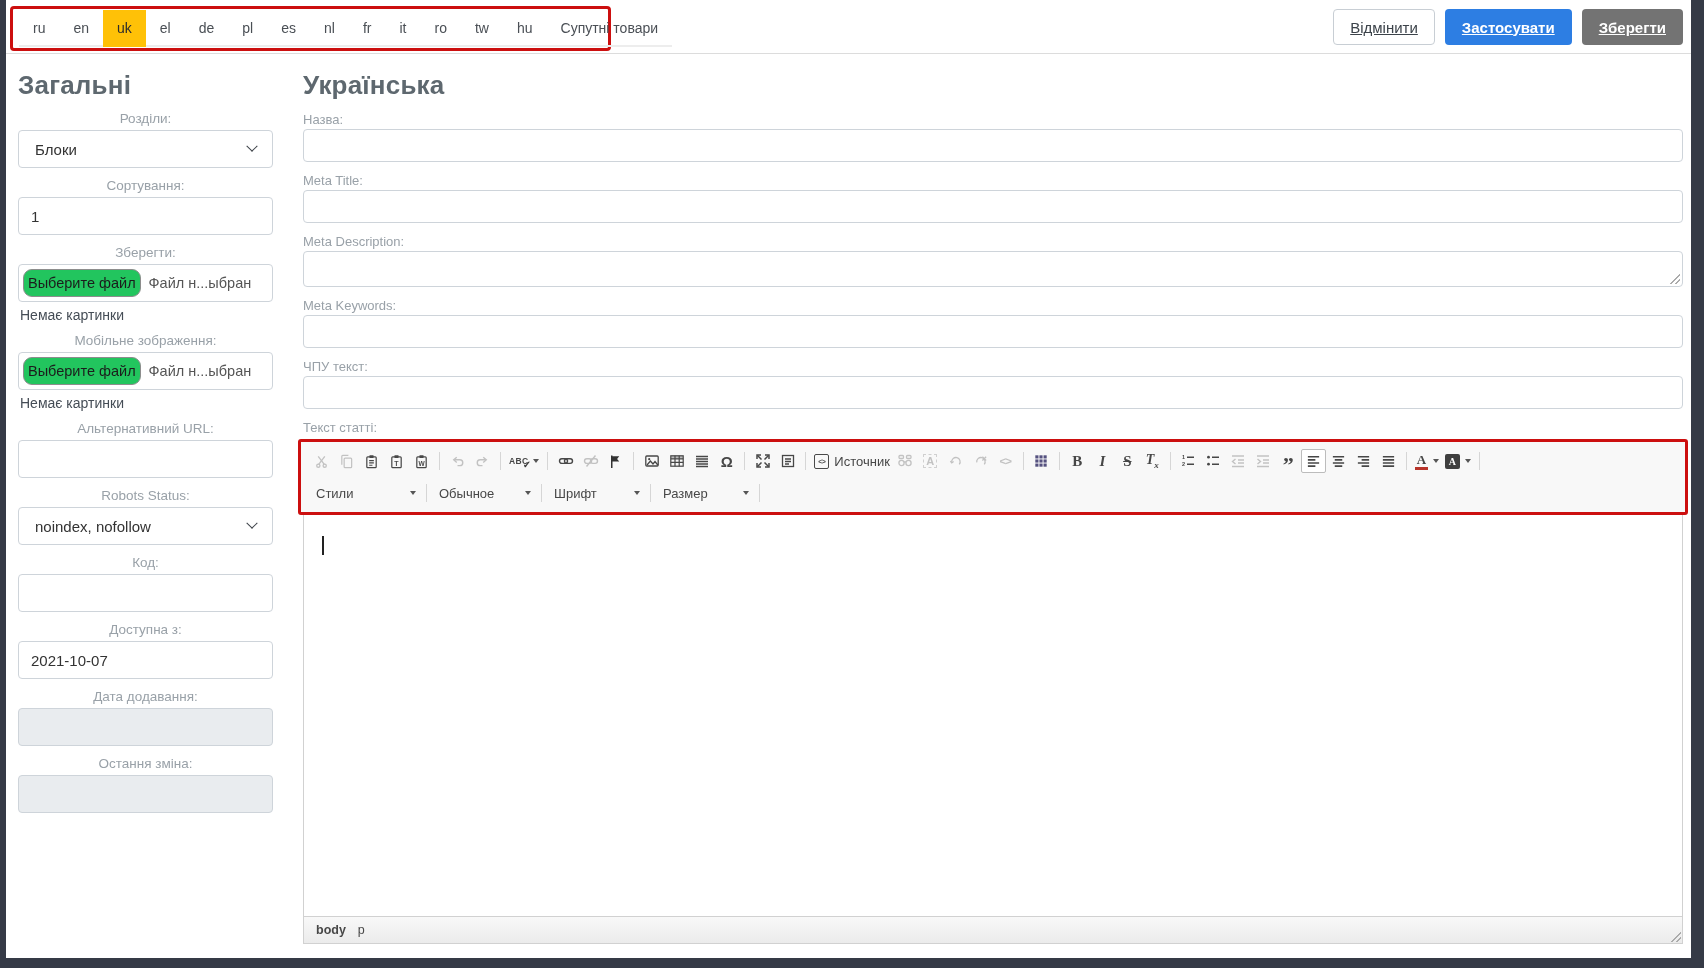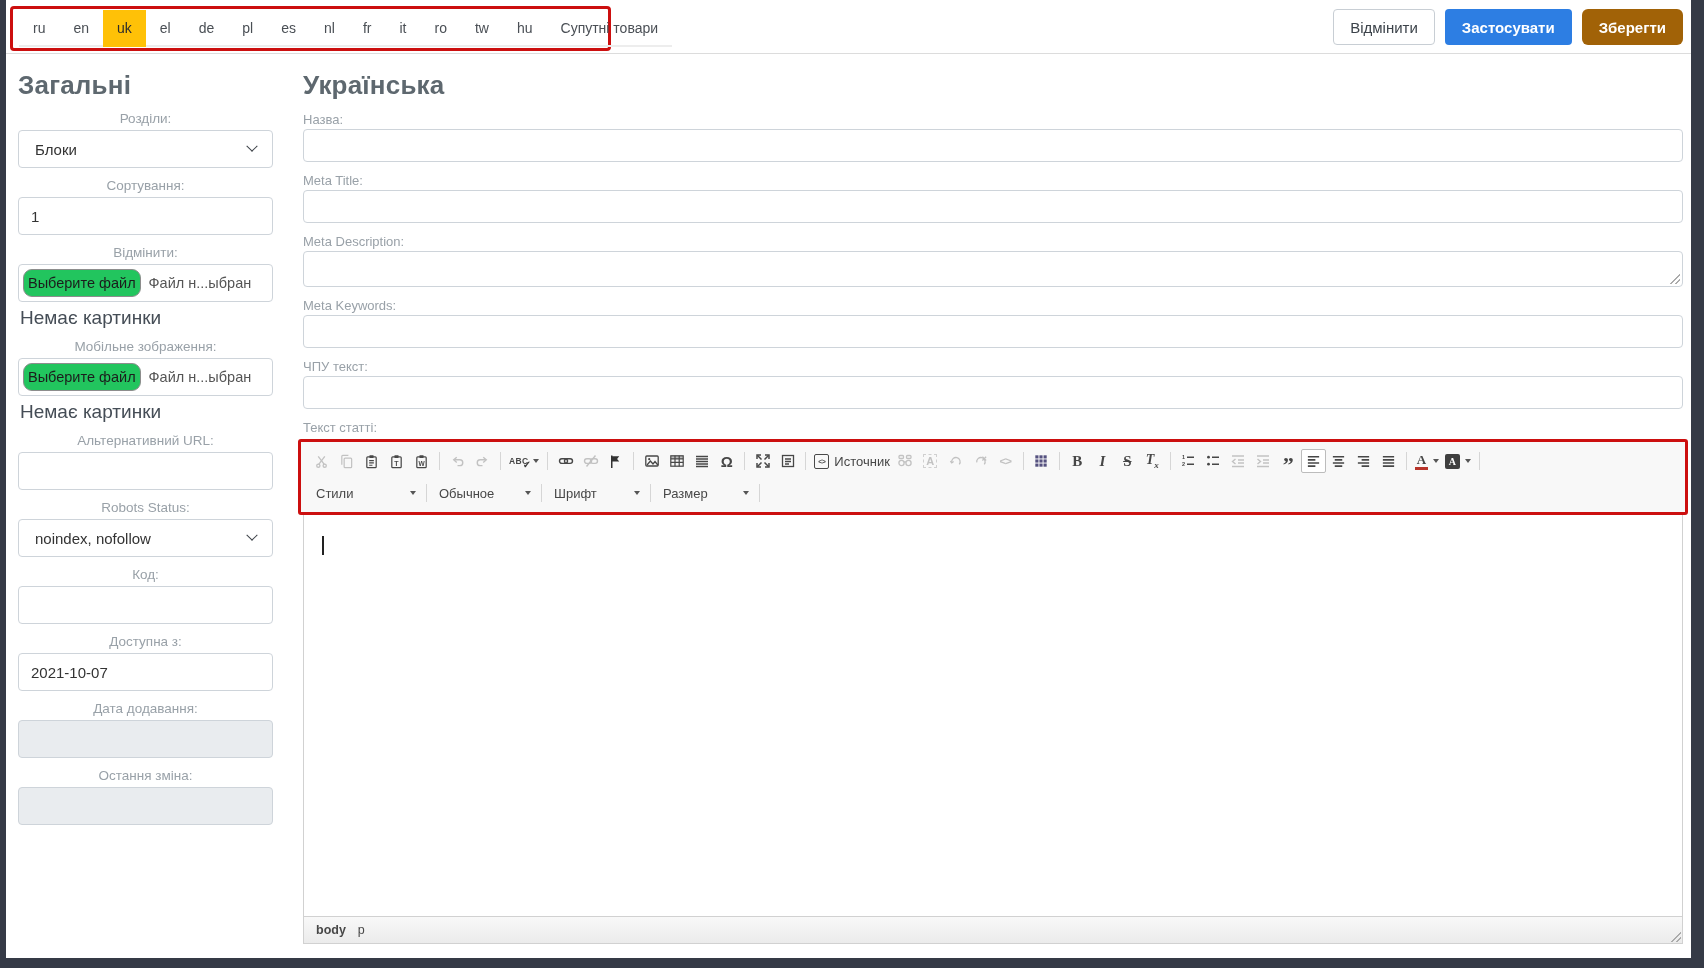--- a/index.html
+++ b/index.html
@@ -7,44 +7,44 @@
   body { background:#353a46; font-family:"Liberation Sans", sans-serif; position:relative; }
   .page { position:absolute; left:6px; top:0; right:13px; bottom:10px; background:#fff; overflow:hidden; }
 
   
   .header { display:flex; justify-content:space-between; align-items:flex-start; padding:6px 8px 0 4px; height:54px; border-bottom:1px solid #dcdcdc; }
   .lang-annot { border:3px solid #cc0f0f; border-radius:4px; width:601px; height:45px; display:flex; align-items:stretch; padding:1px 6px; background:#fff; }
   .lang-tabs { display:flex; align-items:stretch; }
   .tab { display:flex; align-items:center; padding:0 14px; font-size:14px; color:#4a4f55; cursor:pointer; border-bottom:2px solid #ededed; white-space:nowrap; }
   .tab.active { background:#ffc107; color:#2d2d2d; border-bottom-color:#ffc107; }
   .actions { display:flex; gap:10px; margin-top:3px; }
-  .btn { height:36px; padding:0 16px; border-radius:4px; font-size:15px; border:1px solid transparent; display:inline-flex; align-items:center; cursor:pointer; font-family:inherit; font-weight:700; }
+  .btn { height:36px; padding:0 16px; border-radius:4px; font-size:15px; border:1px solid transparent; display:inline-flex; align-items:center; cursor:pointer; font-family:inherit; font-weight:700;text-decoration:underline; }
   .btn-cancel { background:#fff; border-color:#c8ced4; color:#3c434a; font-weight:400; }
   .btn-apply  { background:#2d7ee3; color:#fff; }
-  .btn-save   { background:#a16207; color:#fff;border-radius:6px; }
+  .btn-save   { background:#737373; color:#fff; }
 
   
   .content { display:flex; padding:12px 8px 0 4px; }
   aside { width:263px; flex:none; padding-left:8px; }
   main  { flex:1; margin-left:30px; min-width:0; }
   h1.section-title { font-size:26px; color:#5e686f; font-weight:700; letter-spacing:.2px; }
   aside h1.section-title { margin:4px 0 8px; }
   main  h1.section-title { margin:4px 0 4px; }
 
   
   .s-label { display:block; text-align:center; color:#99a1a8; font-size:13.5px; margin:10px 0 4px; }
   .control { width:100%; height:38px; border:1px solid #ced4da; border-radius:4px; background:#fff; font-size:15px; color:#333; font-family:inherit; }
   input.control { padding:0 12px; }
   .control:disabled, .control.disabled { background:#e9ecef; }
   .sel { display:flex; align-items:center; justify-content:space-between; padding:0 16px; cursor:pointer; }
   .chev { width:8px; height:8px; border-right:1.6px solid #3d4248; border-bottom:1.6px solid #3d4248; transform:rotate(45deg) translate(-2px,-2px); flex:none; }
   .file-box { width:100%; height:38px; border:1px solid #ced4da; border-radius:4px; display:flex; align-items:center; gap:8px; padding:0 4px; background:#fff; }
   .file-btn { background:#22c55e; border:1px solid #8d8d8d; border-radius:9px; height:28px; padding:0 4px; font-size:14.5px; color:#1c1c1c; font-family:inherit; cursor:pointer; white-space:nowrap; }
   .file-txt { font-size:14.5px; color:#555; white-space:nowrap; overflow:hidden; }
-  .no-image { font-size:19px; color:#454d56; margin:5px 0 0 2px; }
+  .no-image { font-size:14px; color:#454d56; margin:5px 0 0 2px; }
 
   
   .m-label { display:block; color:#99a1a8; font-size:13px; margin:11px 0 2px; }
   .m-input { width:100%; height:33px; border:1px solid #ced4da; border-radius:4px; padding:0 10px; font-size:14px; color:#333; font-family:inherit; background:#fff; }
   .m-area { position:relative; width:100%; height:36px; border:1px solid #ced4da; border-radius:4px; background:#fff; }
   .grip { position:absolute; right:2px; bottom:2px; width:11px; height:11px; clip-path:polygon(100% 0,100% 100%,0 100%); background:repeating-linear-gradient(135deg,#ababab 0 1.4px,transparent 1.4px 4px); }
 
   
   .editor { margin-top:5px; border:1px solid #d1d1d1; background:#fff; position:relative; }
   .tb-annot { border:3px solid #cc0f0f; border-radius:3px; margin:-2px -6px 0 -6px; background:#f8f8f8; padding:3px 8px 4px; position:relative; z-index:2; }
@@ -122,21 +122,21 @@
 
       <label class="s-label">Розділи:</label>
       <div class="control sel">
         <span>Блоки</span>
         <span class="chev"></span>
       </div>
 
       <label class="s-label">Сортування:</label>
       <input class="control" value="1" style="">
 
-      <label class="s-label">Відмінити:</label>
+      <label class="s-label">Зберегти:</label>
       <div class="file-box">
         <button class="file-btn">Выберите файл</button>
         <span class="file-txt">Файл н...ыбран</span>
       </div>
       <div class="no-image">Немає картинки</div>
 
       <label class="s-label">Мобільне зображення:</label>
       <div class="file-box">
         <button class="file-btn">Выберите файл</button>
         <span class="file-txt">Файл н...ыбран</span>

